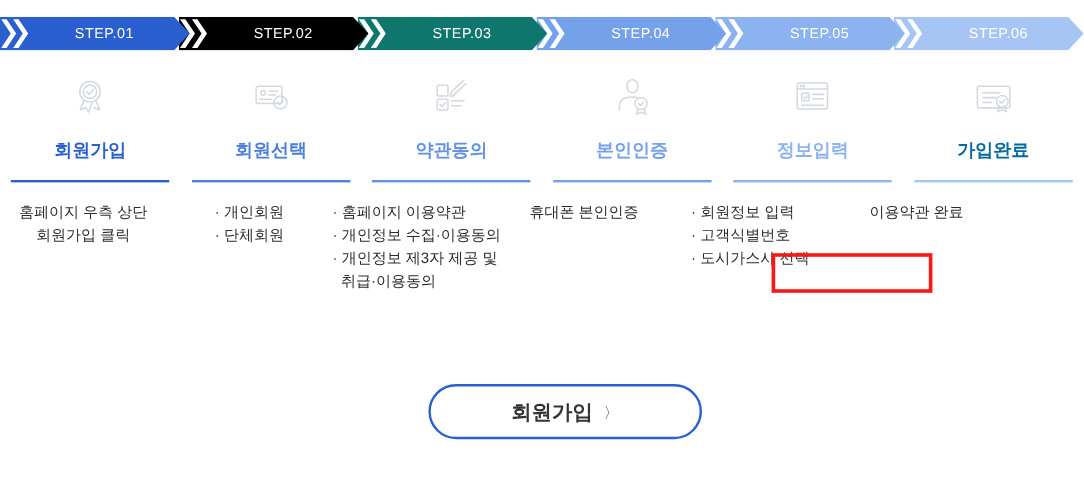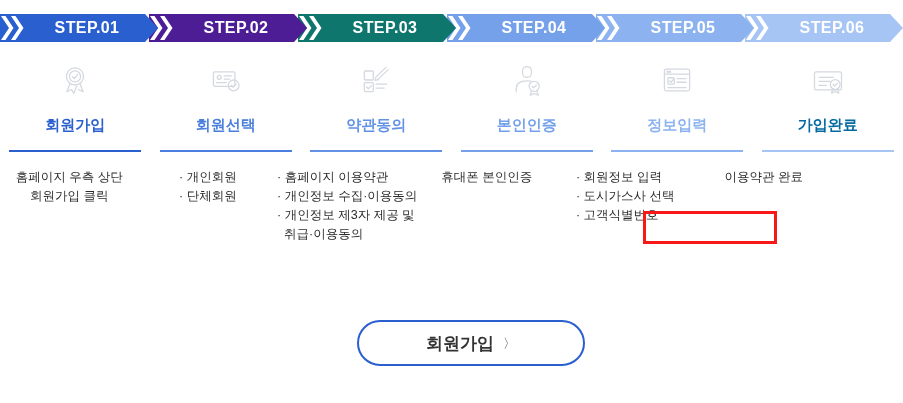--- a/index.html
+++ b/index.html
@@ -31,25 +31,24 @@
     display: flex;
     align-items: center;
     justify-content: center;
     -webkit-clip-path: polygon(0 0, calc(100% - 13px) 0, 100% 50%, calc(100% - 13px) 100%, 0 100%);
     clip-path: polygon(0 0, calc(100% - 13px) 0, 100% 50%, calc(100% - 13px) 100%, 0 100%);
   }
   .step-chevron-label {
     position: relative;
     z-index: 3;
     color: #ffffff;
-    font-size: 16px;
+    font-size: 12px;
     letter-spacing: 0.4px;
     padding-left: 16px;
     white-space: nowrap;
-    font-weight: bold;
   }
   
   .notch {
     position: absolute;
     left: 0;
     top: 0;
     width: 30px;
     height: 28px;
     z-index: 2;
     pointer-events: none;
@@ -180,21 +179,21 @@
 <body>
 
 <div id="step-bar">
     <div class="step-chevron" style="background: rgb(42, 95, 208); margin-left: 0px; z-index: 20;">
       <span class="notch"><svg width="30" height="28" viewBox="0 0 30 28">
           <path d="M1 2 L9 14 L1 26 L5.5 26 L13.5 14 L5.5 2 Z" fill="#ffffff"></path>
           <path d="M11 2 L19 14 L11 26 L15.5 26 L23.5 14 L15.5 2 Z" fill="#ffffff"></path>
         </svg></span>
       <span class="step-chevron-label">STEP.01</span>
     </div>
-    <div class="step-chevron" style="background: #4c1d95; margin-left: -9px; z-index: 19;">
+    <div class="step-chevron" style="background: #000000; margin-left: -9px; z-index: 19;">
       <span class="notch"><svg width="30" height="28" viewBox="0 0 30 28">
           <path d="M1 2 L9 14 L1 26 L5.5 26 L13.5 14 L5.5 2 Z" fill="#ffffff"></path>
           <path d="M11 2 L19 14 L11 26 L15.5 26 L23.5 14 L15.5 2 Z" fill="#ffffff"></path>
         </svg></span>
       <span class="step-chevron-label">STEP.02</span>
     </div>
     <div class="step-chevron" style="background: #0f766e; margin-left: -9px; z-index: 18;">
       <span class="notch"><svg width="30" height="28" viewBox="0 0 30 28">
           <path d="M1 2 L9 14 L1 26 L5.5 26 L13.5 14 L5.5 2 Z" fill="#ffffff"></path>
           <path d="M11 2 L19 14 L11 26 L15.5 26 L23.5 14 L15.5 2 Z" fill="#ffffff"></path>
@@ -344,22 +343,22 @@
       </div>
     </div>
     <div class="desc-cell">
       <div class="desc-inner centered">
         <div class="desc-line">휴대폰 본인인증</div>
       </div>
     </div>
     <div class="desc-cell">
       <div class="desc-inner">
         <div class="desc-line">· 회원정보 입력</div>
+        <div class="desc-line">· 고객식별번호</div>
         <div class="desc-line">· 도시가스사 선택</div>
-        <div class="desc-line">· 고객식별번호</div>
       </div>
     </div>
     <div class="desc-cell">
       <div class="desc-inner centered">
         <div class="desc-line">이용약관 완료</div>
       </div>
     </div>
   </div>
 
 <div id="annotation-box" style="border-color: rgb(248, 24, 24);"></div>

